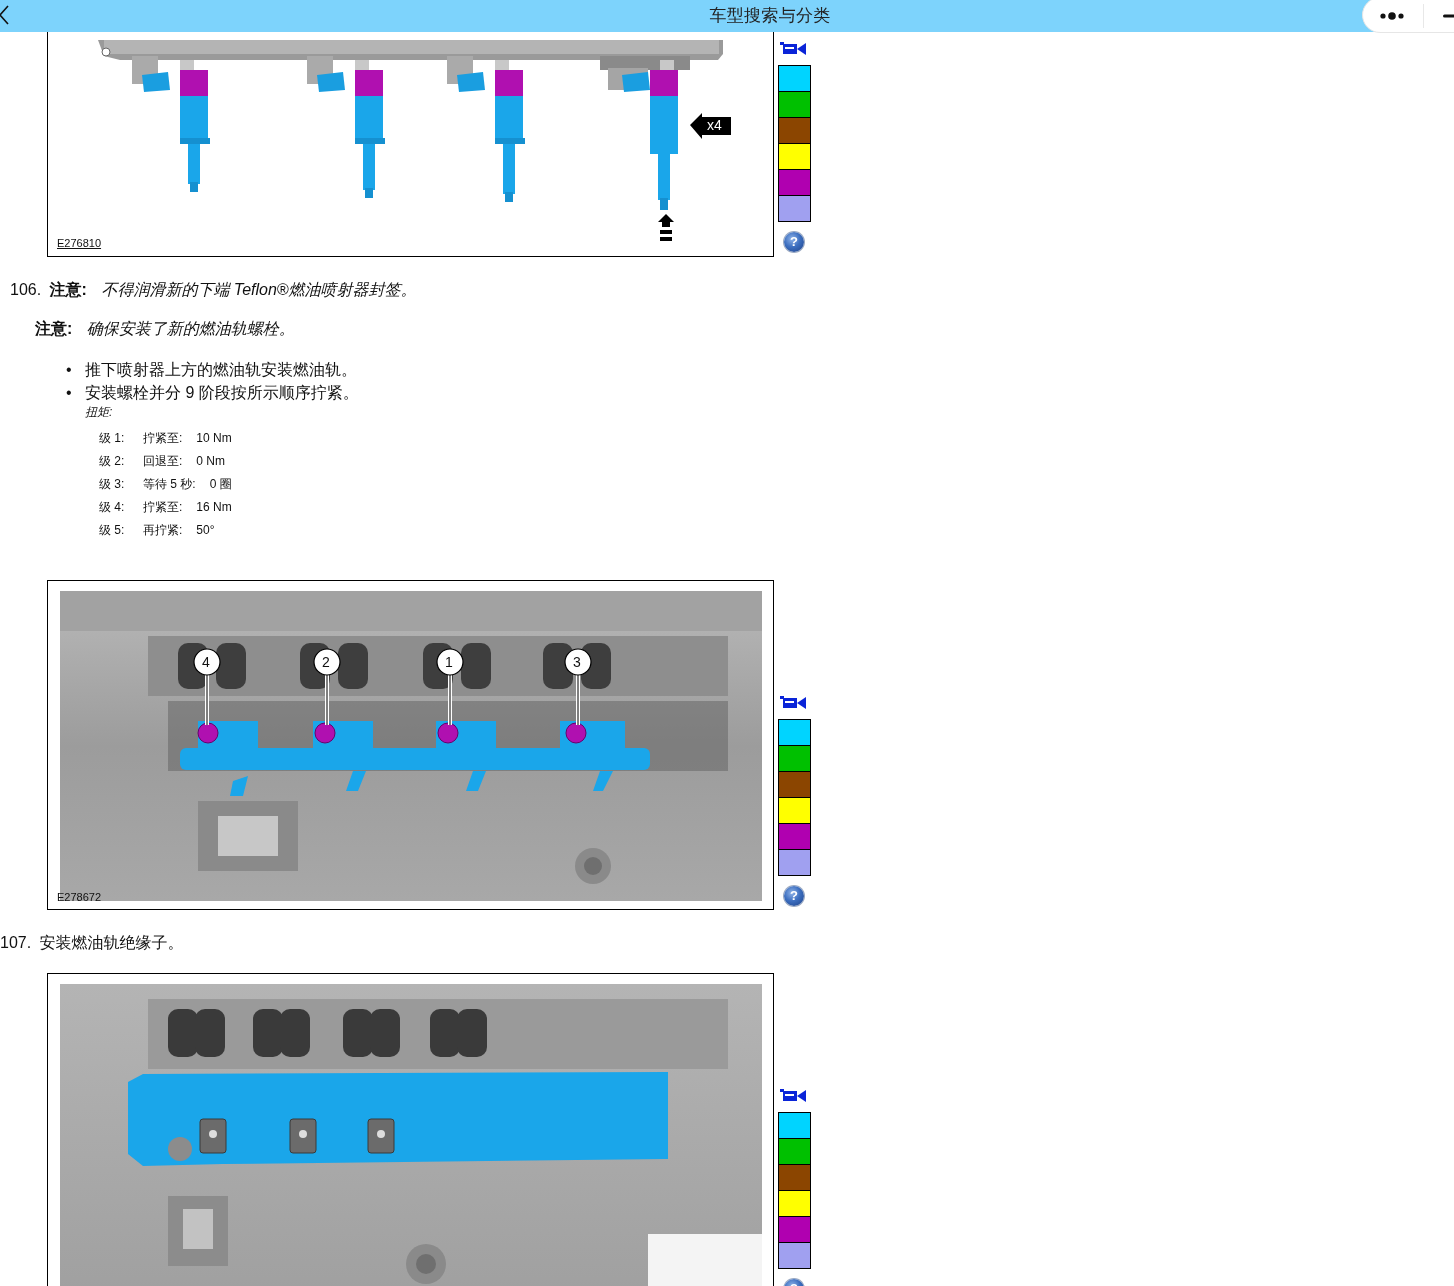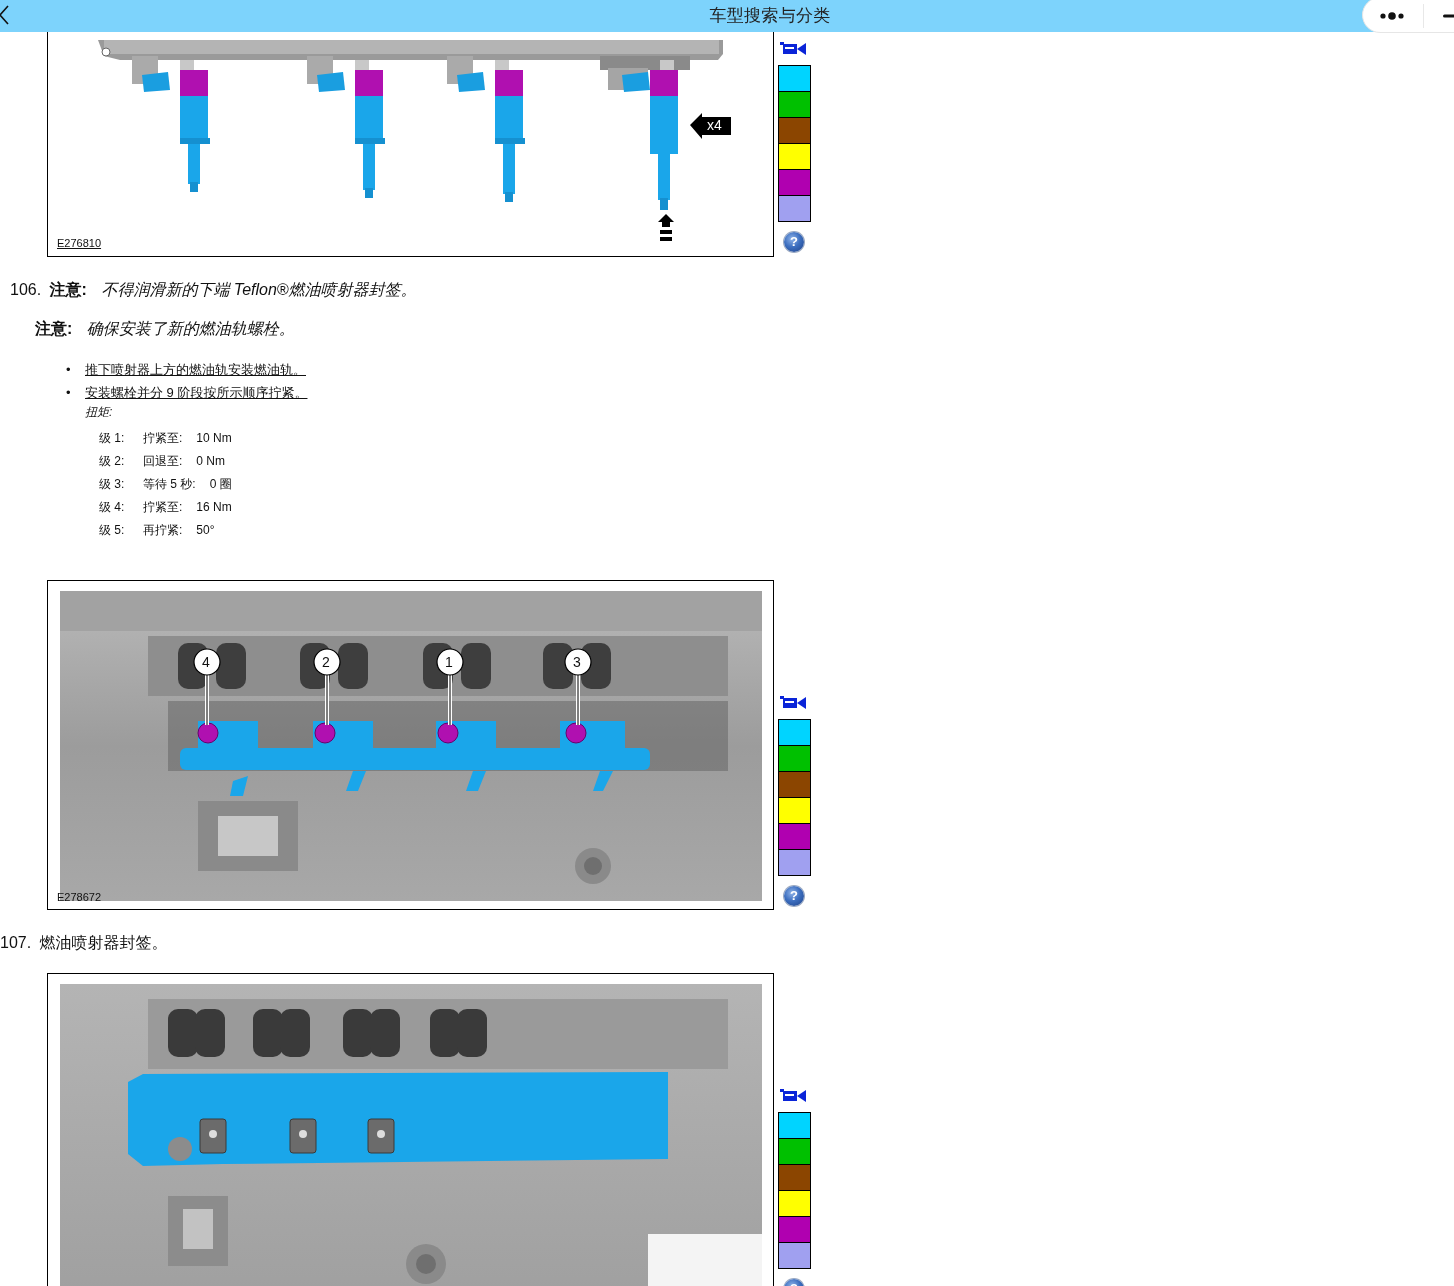--- a/index.html
+++ b/index.html
@@ -26,21 +26,21 @@
   .legend .cam { width: 26px; height: 16px; margin-left: 2px; margin-bottom: 6px; cursor: pointer; }
   .legend .swatch { width: 33px; height: 27px; border: 1px solid #000; margin-top: -1px; cursor: pointer; }
   .legend .help { width: 20px; height: 20px; border-radius: 50%; margin: 10px 0 0 6px; cursor: pointer;
     background: radial-gradient(circle at 40% 35%, #8fb3e8 0%, #3d6fc0 45%, #1c3f86 100%);
     color: #fff; font-weight: bold; font-size: 13px; text-align: center; line-height: 20px; box-shadow: 0 0 0 1px #9aa9c2; }
 
   
   .step { position: absolute; font-size: 16px; color: #111; white-space: nowrap; }
   .bold { font-weight: bold; }
   .ital { font-style: italic; }
-  .bullets { position: absolute; left: 66px; top: 358px; font-size: 13px; line-height: 23px; text-decoration: underline; }
+  .bullets { position: absolute; left: 66px; top: 358px; font-size: 16px; line-height: 23px; }
   .bullets li { list-style: none; position: relative; padding-left: 19px; }
   .bullets li::before { content: "•"; position: absolute; left: 0; top: 0; }
   .torque-label { position: absolute; left: 85px; top: 404px; font-size: 12px; font-style: italic; }
   .torque-table { position: absolute; left: 99px; top: 427px; font-size: 12px; line-height: 23px; }
   .torque-row { display: flex; white-space: pre; }
   .torque-row .stage { width: 44px; }
   .torque-row .action { }
   .torque-row .value { margin-left: 14px; }
 </style>
 </head>
@@ -275,21 +275,21 @@
   <div class="swatch" style="background:#00C000"></div>
   <div class="swatch" style="background:#8B4500"></div>
   <div class="swatch" style="background:#FFFF00"></div>
   <div class="swatch" style="background:#B000B0"></div>
   <div class="swatch" style="background:#A0A0F0"></div>
   <div class="help">?</div>
 </div>
 
 <div class="step" style="left:0;top:933px;">
   <span>107.</span>
-  <span style="margin-left:4px;">燃油喷射器封签。</span>
+  <span style="margin-left:4px;">安装燃油轨绝缘子。</span>
 </div>
 
 <div class="figure" style="top:973px;height:330px;">
   <svg class="art" width="727" height="330" viewBox="0 0 727 330">
     <defs>
       <linearGradient id="eng3" x1="0" y1="0" x2="0" y2="1">
         <stop offset="0" stop-color="#b4b4b4"></stop>
         <stop offset="1" stop-color="#a0a0a0"></stop>
       </linearGradient>
     </defs>

